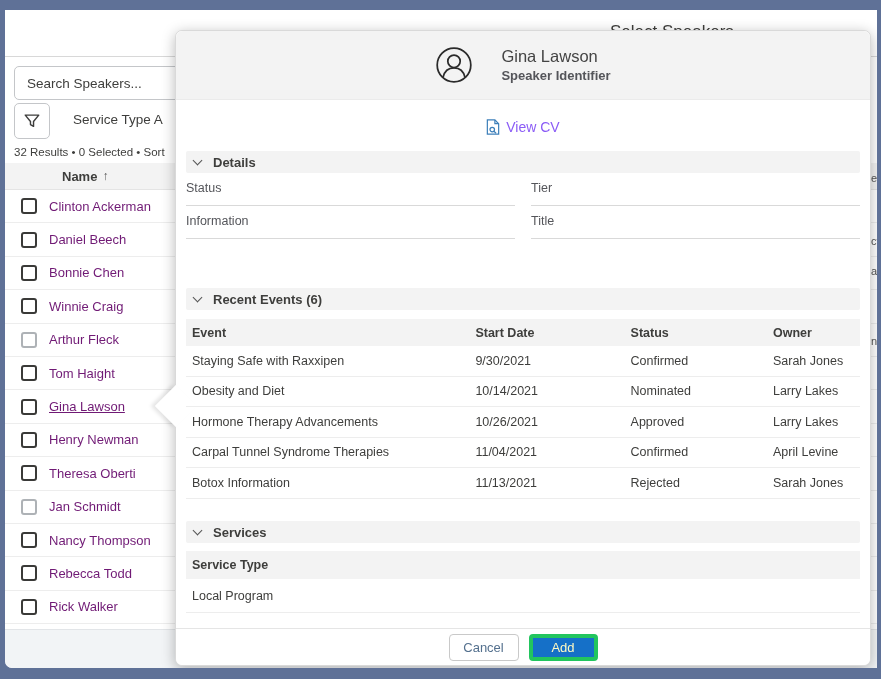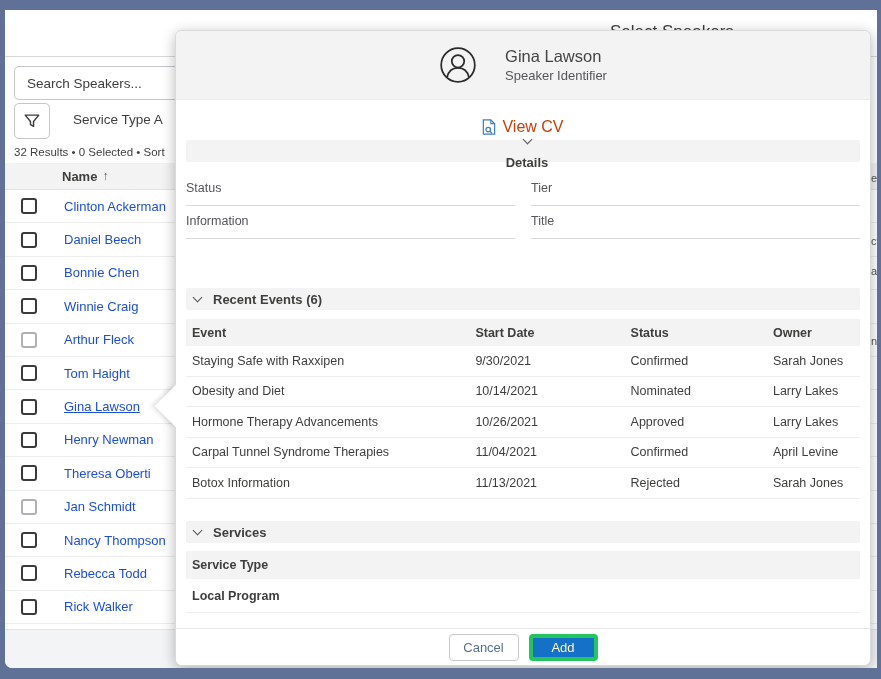--- a/index.html
+++ b/index.html
@@ -42,21 +42,21 @@
   .speaker-list { position:absolute; left:0; top:180px; width:100%; }
   .speaker-row {
     position:relative; height:33.4px; display:flex; align-items:center;
     border-bottom:1px solid #ededed; background:#fff;
   }
   .checkbox {
     display:inline-block; width:16px; height:16px; margin-left:16px;
     border:2px solid #3a3a38; border-radius:3px; background:#fff; cursor:pointer; flex:0 0 auto;
   }
   .checkbox.muted { border-color:#aeb2b6; }
-  .name-link { margin-left:27px; font-size:13px; color:#1d4ed8; text-decoration:none; cursor:pointer; white-space:nowrap; }
+  .name-link { margin-left:12px; font-size:13px; color:#701a75; text-decoration:none; cursor:pointer; white-space:nowrap; }
   .name-link.active { text-decoration:underline; }
   .left-footer {
     position:absolute; left:0; top:619px; width:100%; bottom:0;
     background:#f2f4f6; border-top:1px solid #e2e5e8; border-radius:0 0 0 7px;
   }
   .bg-fragment { position:absolute; font-size:11px; color:#555; white-space:nowrap; }
   
   .modal {
     position:absolute; left:170px; top:20px; width:696px; height:636px;
     background:#fff; border-radius:7px; border:1px solid #d9d9d9;
@@ -68,49 +68,49 @@
     box-shadow:-3px 3px 4px rgba(0,0,0,0.10);
   }
   .modal-header {
     position:absolute; left:0; top:0; width:100%; height:69px;
     background:#f3f3f3; border-radius:7px 7px 0 0; border-bottom:1px solid #ebebeb;
     display:flex; align-items:center; justify-content:center; gap:28px;
   }
   .avatar-icon { width:38px; height:38px; flex:0 0 auto; }
   .mh-text { text-align:left; }
   .mh-name { font-size:16.5px; color:#444; }
-  .mh-sub { font-size:13px; color:#54555a; margin-top:2px; }
+  .mh-sub { font-size:13px; color:#54555a; margin-top:2px;font-weight:bold; }
   .viewcv-row {
     position:absolute; left:0; top:84px; width:100%; height:24px;
     display:flex; align-items:center; justify-content:center; gap:6px; cursor:pointer;
   }
-  .viewcv-link { font-size:16px; color:#c2410c; }
+  .viewcv-link { font-size:14px; color:#8b5cf6; }
   .section-bar {
     position:absolute; left:10px; right:10px; height:22px;
     background:#f3f3f3; border-radius:2px;
     display:flex; align-items:center; gap:12px; padding-left:8px;
   }
   .section-title { font-size:13px; font-weight:bold; color:#3e3e3c; }
   .chev { width:7px; height:7px; border-right:1.5px solid #555; border-bottom:1.5px solid #555; transform:rotate(45deg); margin-top:-4px; flex:0 0 auto; cursor:pointer; }
-  .bar-details { top:109px;flex-direction:column; }
+  .bar-details { top:120px; }
   .bar-events { top:257px; }
   .bar-services { top:490px; }
   .fields-grid {
     position:absolute; left:10px; right:10px; top:142px;
     display:grid; grid-template-columns:1fr 1fr; column-gap:16px;
   }
   .field { height:33px; border-bottom:1px solid #d9d9d9; padding-top:8px; font-size:12.5px; color:#54555a; }
   .field-spacer { height:33px; }
   .events-table { position:absolute; left:10px; right:10px; top:288px; font-size:12.5px; }
   .ev-row { display:flex; align-items:center; height:30.5px; border-bottom:1px solid #ededed;gap:31px; }
   .ev-head { background:#f3f3f3; font-weight:bold; height:27px; border-bottom:none; }
   .ev-c1 { width:44.4%; padding-left:6px; } .ev-c2 { width:21.4%; } .ev-c3 { width:19.2%; } .ev-c4 { width:15%; }
   .services-table { position:absolute; left:10px; right:10px; top:520px; font-size:12.5px; }
   .sv-head { background:#f3f3f3; font-weight:bold; height:28px; display:flex; align-items:center; padding-left:6px; color:#3e3e3c; }
-  .sv-row { height:34px; display:flex; align-items:center; padding-left:6px; border-bottom:1px solid #ededed;font-weight:bold; }
+  .sv-row { height:34px; display:flex; align-items:center; padding-left:6px; border-bottom:1px solid #ededed; }
   .modal-footer {
     position:absolute; left:0; bottom:0; width:100%; height:37px;
     border-top:1px solid #e5e5e5; border-radius:0 0 7px 7px; background:#fff;
     display:flex; align-items:center; justify-content:center; gap:10px;
   }
   .btn { height:27px; border-radius:4px; font-family:"Liberation Sans", sans-serif; font-size:13px; cursor:pointer; }
   .btn-cancel { width:70px; background:#fff; border:1px solid #c9c9c9; color:#54708e; }
   .btn-add { width:69px; background:#1570c8; border:4px solid #22c55e; color:#fef9c3; font-weight:normal; }
 </style>
 </head>

